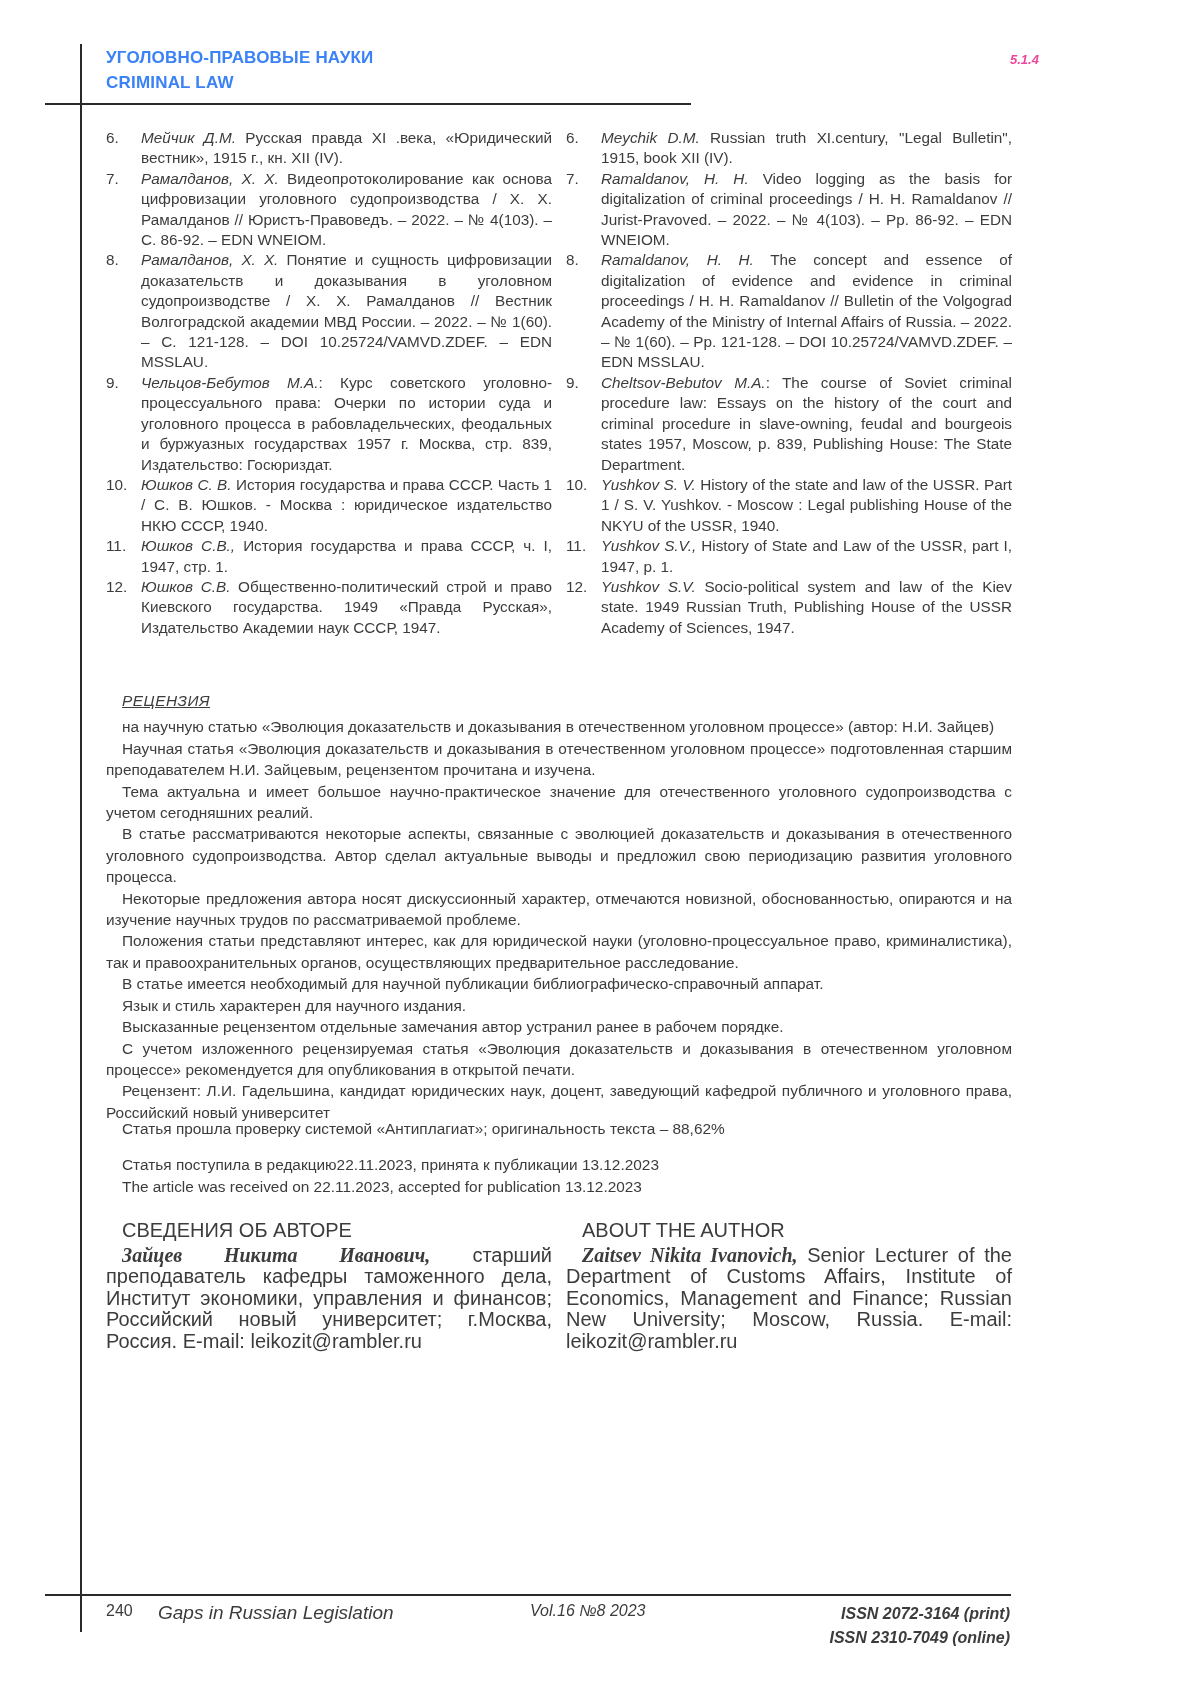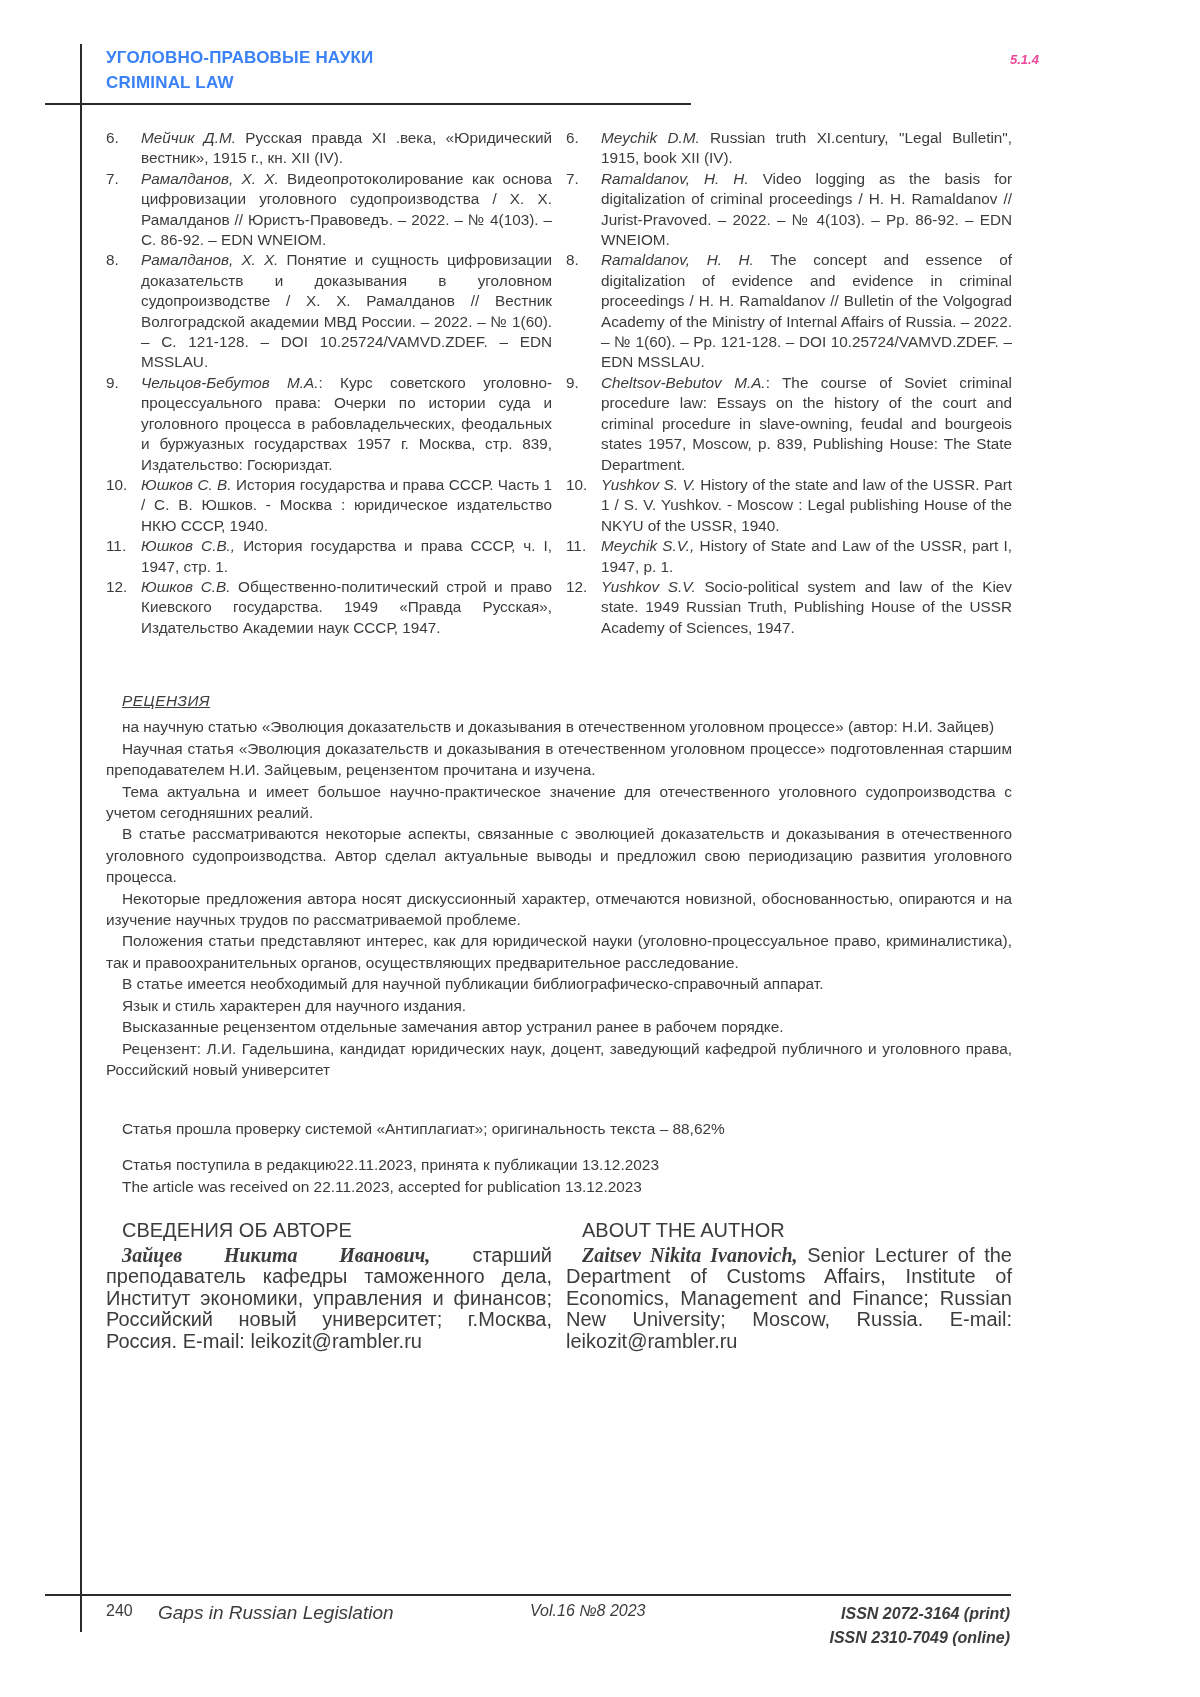--- a/index.html
+++ b/index.html
@@ -119,40 +119,41 @@
       <div class="ref">
         <span class="num">9.</span>
         <span class="txt"><span class="author">Cheltsov-Bebutov M.A.</span><span>: The course of Soviet criminal procedure law: Essays on the history of the court and criminal procedure in slave-owning, feudal and bourgeois states 1957, Moscow, p. 839, Publishing House: The State Department.</span></span>
       </div>
       <div class="ref">
         <span class="num">10.</span>
         <span class="txt"><span class="author">Yushkov S. V.</span><span> History of the state and law of the USSR. Part 1 / S. V. Yushkov. - Moscow : Legal publishing House of the NKYU of the USSR, 1940.</span></span>
       </div>
       <div class="ref">
         <span class="num">11.</span>
-        <span class="txt"><span class="author">Meychik S.V.,</span><span> History of State and Law of the USSR, part I, 1947, p. 1.</span></span>
+        <span class="txt"><span class="author">Yushkov S.V.,</span><span> History of State and Law of the USSR, part I, 1947, p. 1.</span></span>
       </div>
       <div class="ref">
         <span class="num">12.</span>
         <span class="txt"><span class="author">Yushkov S.V.</span><span> Socio-political system and law of the Kiev state. 1949 Russian Truth, Publishing House of the USSR Academy of Sciences, 1947.</span></span>
       </div>
     </div>
   </div>
 
   <div class="review">
     <div class="review-heading">РЕЦЕНЗИЯ</div>
     <p class="para">на научную статью «Эволюция доказательств и доказывания в отечественном уголовном процессе» (автор: Н.И. Зайцев)</p>
     <p class="para">Научная статья «Эволюция доказательств и доказывания в отечественном уголовном процессе» подготовленная старшим преподавателем Н.И. Зайцевым, рецензентом прочитана и изучена.</p>
     <p class="para">Тема актуальна и имеет большое научно-практическое значение для отечественного уголовного судопроизводства с учетом сегодняшних реалий.</p>
     <p class="para">В статье рассматриваются некоторые аспекты, связанные с эволюцией доказательств и доказывания в отечественного уголовного судопроизводства. Автор сделал актуальные выводы и предложил свою периодизацию развития уголовного процесса.</p>
     <p class="para">Некоторые предложения автора носят дискуссионный характер, отмечаются новизной, обоснованностью, опираются и на изучение научных трудов по рассматриваемой проблеме.</p>
     <p class="para">Положения статьи представляют интерес, как для юридической науки (уголовно-процессуальное право, криминалистика), так и правоохранительных органов, осуществляющих предварительное расследование.</p>
     <p class="para">В статье имеется необходимый для научной публикации библиографическо-справочный аппарат.</p>
     <p class="para">Язык и стиль характерен для научного издания.</p>
     <p class="para">Высказанные рецензентом отдельные замечания автор устранил ранее в рабочем порядке.</p>
+    <p class="para">С учетом изложенного рецензируемая статья «Эволюция доказательств и доказывания в отечественном уголовном процессе» рекомендуется для опубликования в открытой печати.</p>
     <p class="para">Рецензент: Л.И. Гадельшина, кандидат юридических наук, доцент, заведующий кафедрой публичного и уголовного права, Российский новый университет</p>
   </div>
 
   <div class="note-antiplagiat">Статья прошла проверку системой «Антиплагиат»; оригинальность текста – 88,62%</div>
 
   <div class="dates">
     <div>Статья поступила в редакцию22.11.2023, принята к публикации 13.12.2023</div>
     <div>The article was received on 22.11.2023, accepted for publication 13.12.2023</div>
   </div>
 

